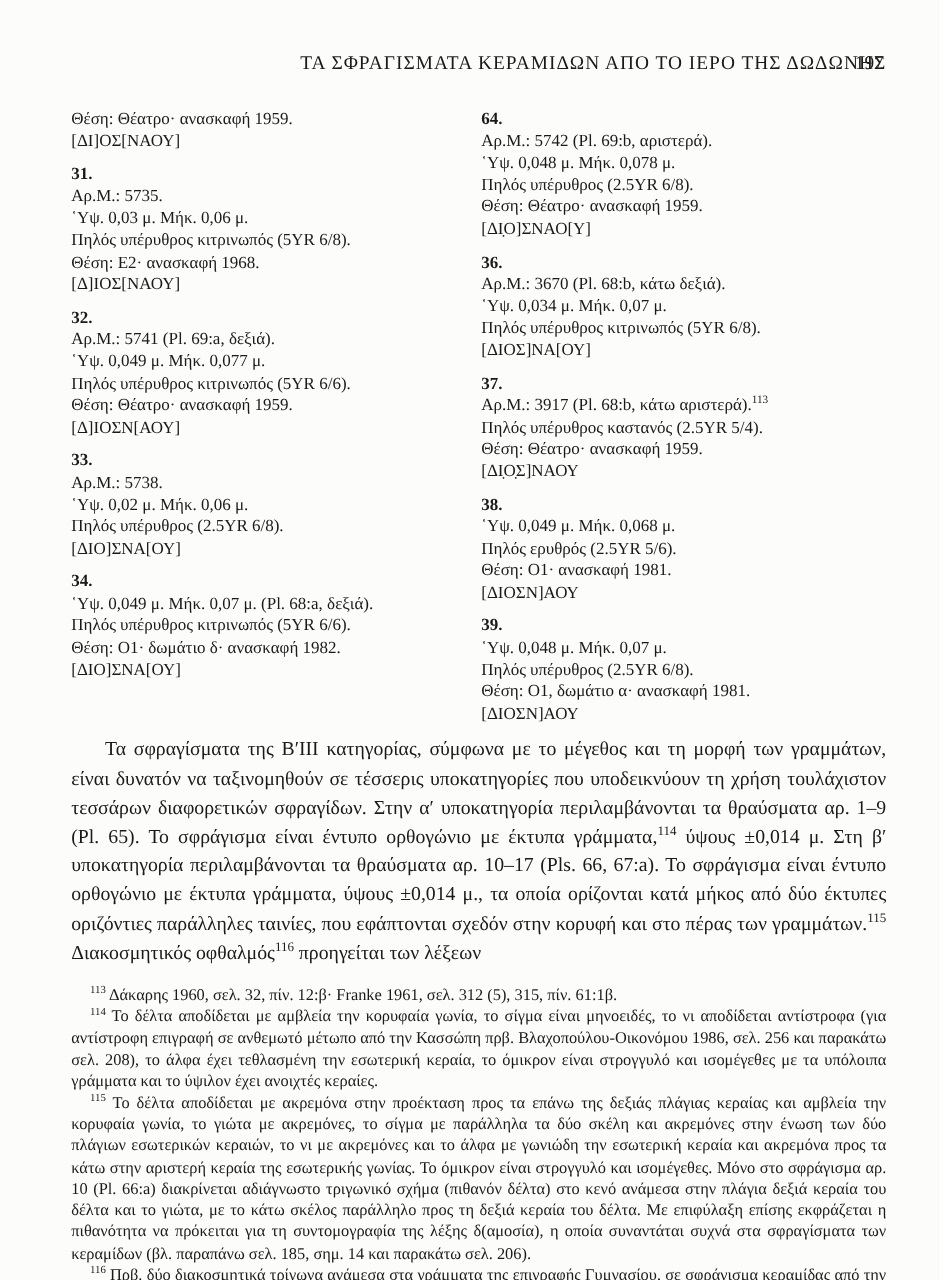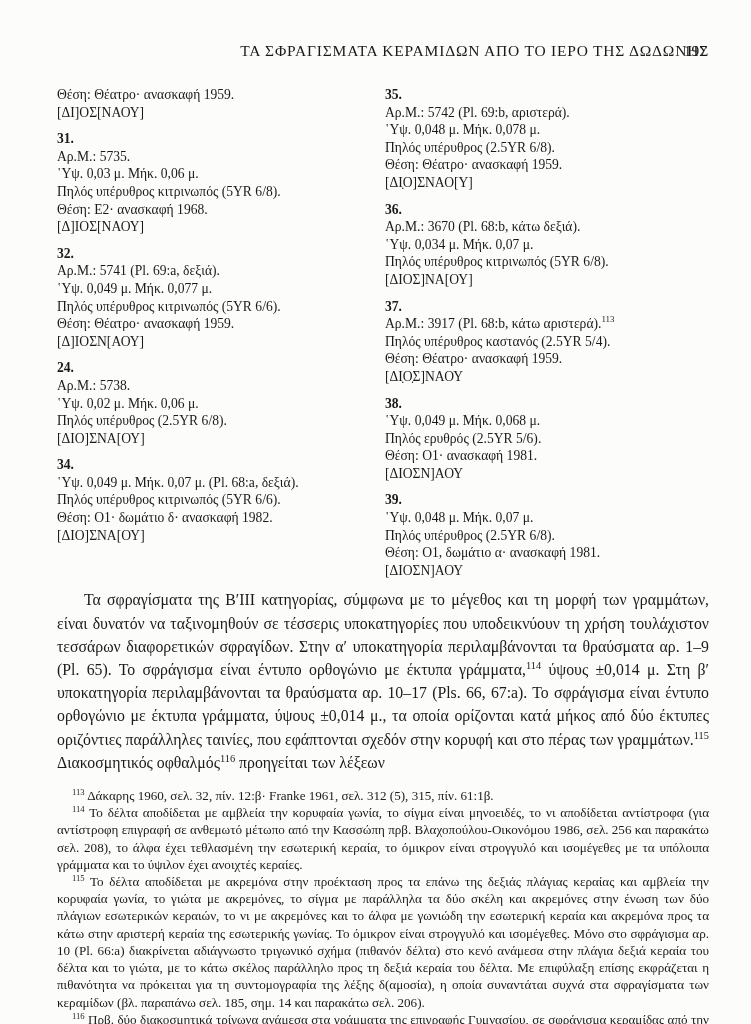--- a/index.html
+++ b/index.html
@@ -93,41 +93,41 @@
           <span class="num">32.</span>
           <div class="lines">
             <div class="line">Αρ.Μ.: 5741 (Pl. 69:a, δεξιά).</div>
             <div class="line">῾Υψ. 0,049 μ.  Μήκ. 0,077 μ.</div>
             <div class="line">Πηλός υπέρυθρος κιτρινωπός (5YR 6/6).</div>
             <div class="line">Θέση: Θέατρο· ανασκαφή 1959.</div>
             <div class="line">[Δ]ΙΟΣΝ[ΑΟΥ]</div>
           </div>
         </div>
         <div class="entry">
-          <span class="num">24.</span>
+          <span class="num">33.</span>
           <div class="lines">
             <div class="line">Αρ.Μ.: 5738.</div>
             <div class="line">῾Υψ. 0,02 μ.  Μήκ. 0,06 μ.</div>
             <div class="line">Πηλός υπέρυθρος (2.5YR 6/8).</div>
             <div class="line">[ΔΙΟ]ΣΝΑ[ΟΥ]</div>
           </div>
         </div>
         <div class="entry">
           <span class="num">34.</span>
           <div class="lines">
             <div class="line">῾Υψ. 0,049 μ. Μήκ. 0,07 μ. (Pl. 68:a, δεξιά).</div>
             <div class="line">Πηλός υπέρυθρος κιτρινωπός (5YR 6/6).</div>
             <div class="line">Θέση: Ο1· δωμάτιο δ· ανασκαφή 1982.</div>
             <div class="line">[ΔΙΟ]ΣΝΑ[ΟΥ]</div>
           </div>
         </div>
       </div>
     <div class="col col-right">
         <div class="entry">
-          <span class="num">35.</span>
+          <span class="num">64.</span>
           <div class="lines">
             <div class="line">Αρ.Μ.: 5742 (Pl. 69:b, αριστερά).</div>
             <div class="line">῾Υψ. 0,048 μ.  Μήκ. 0,078 μ.</div>
             <div class="line">Πηλός υπέρυθρος (2.5YR 6/8).</div>
             <div class="line">Θέση: Θέατρο· ανασκαφή 1959.</div>
             <div class="line">[ΔΙ̣Ο]ΣΝΑΟ[Υ]</div>
           </div>
         </div>
         <div class="entry">
           <span class="num">36.</span>

